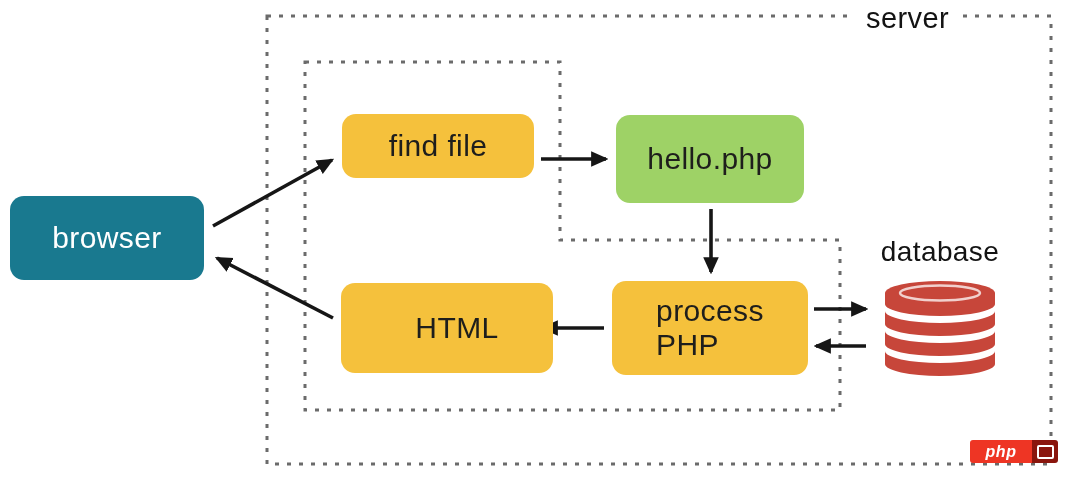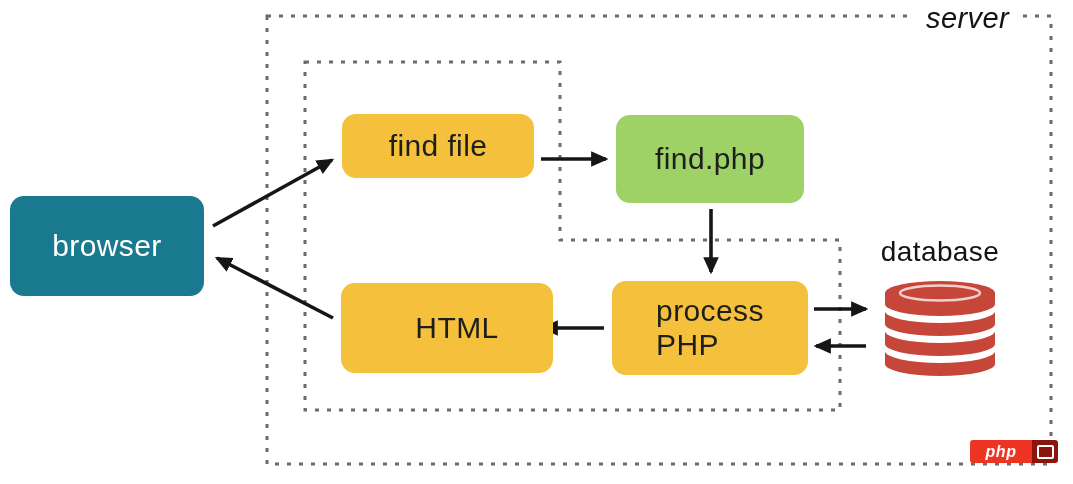--- a/index.html
+++ b/index.html
@@ -24,37 +24,37 @@
   .node {
     position: absolute;
     display: flex;
     align-items: center;
     justify-content: center;
     border-radius: 14px;
     font-size: 30px;
     letter-spacing: 0.4px;
     color: #1e1e1c;
   }
-  .node--browser   { left: 10px;  top: 196px; width: 194px; height: 100px; color: #ffffff; }
+  .node--browser   { left: 10px;  top: 196px; width: 194px; height: 84px; color: #ffffff; }
   .node--find-file { left: 342px; top: 114px; width: 192px; height: 64px; }
   .node--hello-php { left: 616px; top: 115px; width: 188px; height: 88px; }
   .node--process   { left: 612px; top: 281px; width: 196px; height: 94px;
                      white-space: pre-line; text-align: left; line-height: 1.12; }
   .node--html      { left: 341px; top: 283px; width: 192px; height: 90px; padding-left: 20px; }
 
   .blabel {
     position: absolute;
     font-size: 29px;
     color: #131313;
     letter-spacing: 0.4px;
     background: #ffffff;
     padding: 0 14px;
     line-height: 1.1;
   }
-  .blabel--server   { left: 912px; top: 3px; font-style: italic; }
+  .blabel--server   { left: 852px; top: 3px; }
   .blabel--apache   { left: 346px; top: 49px; }
   .blabel--database { left: 860px; top: 237px; width: 160px; text-align: center;
                       background: transparent; padding: 0; font-size: 28px; }
 
   .watermark {
     position: absolute;
     left: 970px;
     top: 440px;
     height: 23px;
     display: flex;
@@ -123,21 +123,21 @@
     </g>
   </svg>
 
   <div class="blabel blabel--server">server</div>
   <div class="blabel blabel--database">database</div>
 
   <div class="node node--browser" style="background: rgb(25, 121, 143);">browser</div>
 
   <div class="node node--find-file" style="background: rgb(245, 193, 60);">find file</div>
 
-  <div class="node node--hello-php" style="background: rgb(158, 210, 102);">find.php</div>
+  <div class="node node--hello-php" style="background: rgb(158, 210, 102);">hello.php</div>
 
   <div class="node node--process" style="background: rgb(245, 193, 60);">process
 PHP</div>
 
   <div class="node node--html" style="background: rgb(245, 193, 60);">HTML</div>
 
   <div class="watermark">
     <span class="wm-main" style="background: rgb(238, 53, 36);">php</span>
     <span class="wm-box" style="background: rgb(138, 21, 13);">
       <span class="wm-glyph"></span>

